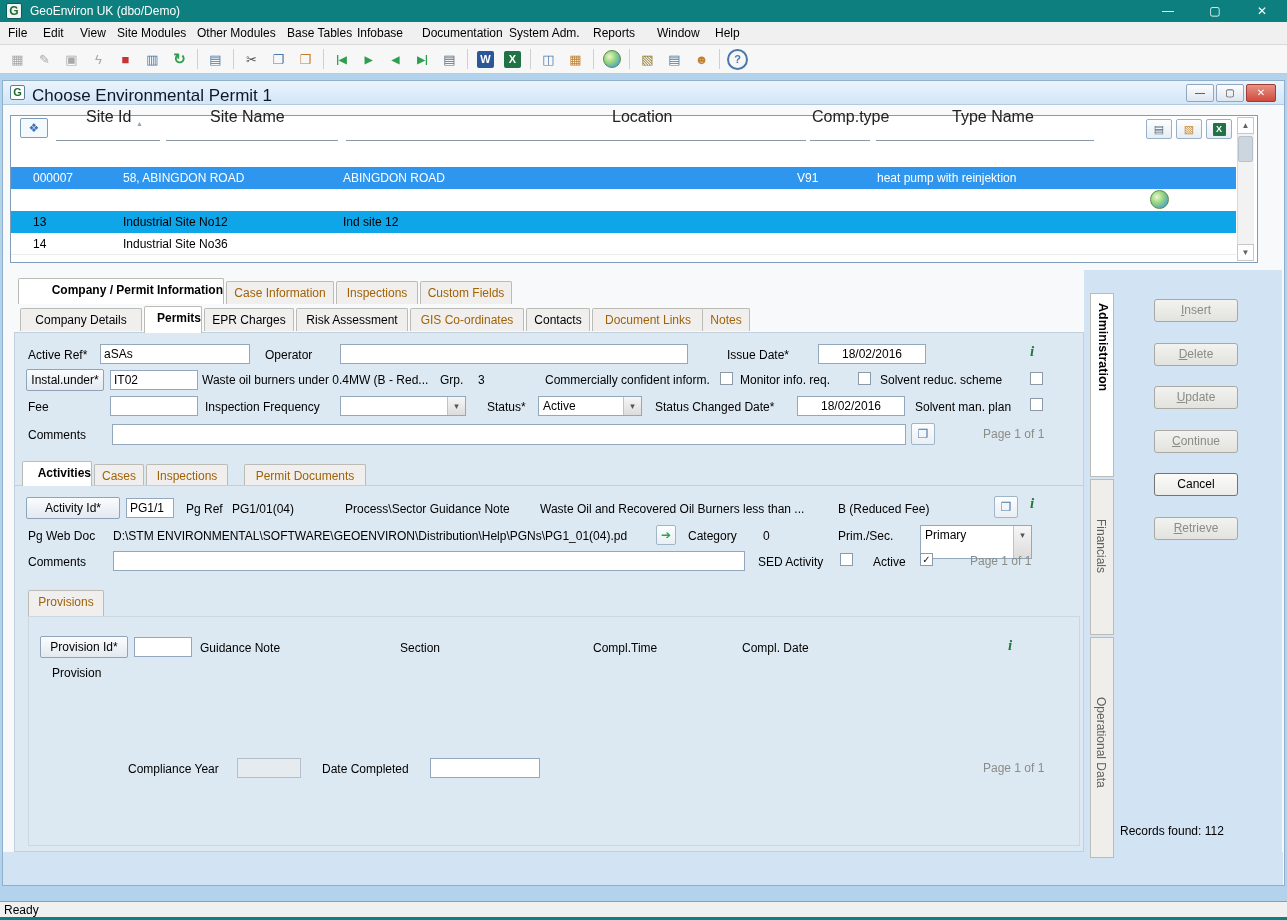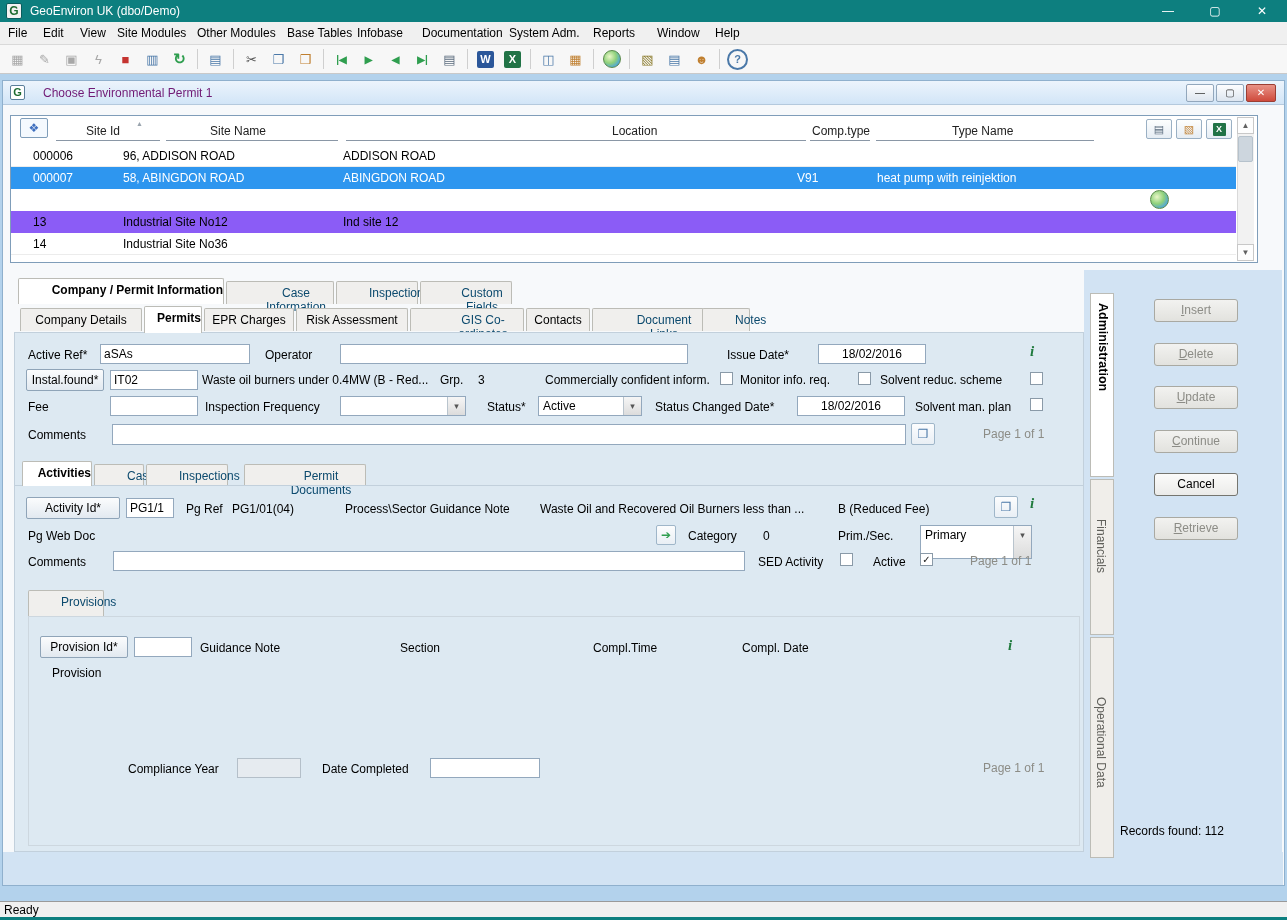--- a/index.html
+++ b/index.html
@@ -27,51 +27,51 @@
   .help{width:17px;height:17px;border:2px solid #4a78a8;border-radius:50%;color:#4a78a8;
         font-weight:bold;font-size:11px;display:flex;align-items:center;justify-content:center;}
   .globechip{width:16px;height:16px;border-radius:50%;border:1px solid #5a8a4a;
         background:radial-gradient(circle at 35% 35%,#eaf6c8,#8fd17a 45%,#4aa3df 78%);}
   
   .cw{left:2px;top:80px;width:1283px;height:806px;background:#f7f9fb;border:1px solid #8fb0cd;}
   .cwtitle{left:3px;top:81px;width:1281px;height:24px;
            background:linear-gradient(#ecf4fc,#d2e5f7);border-bottom:1px solid #b4c9dd;}
   .cwico{left:10px;top:85px;width:15px;height:15px;background:#fff;border:1px solid #5b7f9a;border-radius:2px;
          color:#1d6b2f;font-weight:bold;font-size:11px;line-height:13px;text-align:center;}
-  .cwtext{left:43px;top:86px;color:#701a75;font-size:12px;}
+  .cwtext{left:32px;top:86px;color:#0f172a;font-size:17px;}
   .cbtn{top:84px;height:18px;border:1px solid #92a7bc;border-radius:2px;
         background:linear-gradient(#fdfdfe,#dde6f0);color:#333;text-align:center;line-height:16px;font-size:10px;}
   .cbtn.close{background:linear-gradient(#e89287,#cf4a3c);border-color:#9b3e33;color:#fff;}
   .bluezone{background:#d2e3f3;}
   
   .gridframe{left:10px;top:115px;width:1248px;height:148px;background:#fff;border:1px solid #7f9db9;}
-  .ghlbl{top:124px;font-size:12px;color:#222;}
+  .ghlbl{top:108px;font-size:16px;color:#222;}
   .gline{top:140px;height:1px;background:#8a97a6;}
   .gsel{left:20px;top:118px;width:28px;height:20px;background:#f4f9fe;border:1px solid #7f9db9;border-radius:2px;
         color:#3f6fbf;font-size:12px;text-align:center;line-height:18px;}
   .sort{left:136px;top:120px;font-size:7px;color:#9aa4ae;}
   .ghbtn{top:119px;width:26px;height:20px;border:1px solid #9ab0c4;border-radius:2px;
          background:linear-gradient(#fdfefe,#e6edf4);display:flex;align-items:center;justify-content:center;font-size:11px;}
   .xsq{background:#217346;color:#fff;font-size:9px;font-weight:bold;width:13px;height:13px;
        display:flex;align-items:center;justify-content:center;border-radius:1px;}
   .grow{left:11px;width:1225px;height:22px;background:#fff;border-bottom:1px solid #ececec;}
   .grow.sel{background:#2e96ef;color:#fff;border-bottom:none;}
-  .grow.alt{background:#8b5cf6;border-bottom:none;}
+  .grow.alt{background:#0ea5e9;border-bottom:none;}
   .gcell{top:0;padding-top:4px;font-size:12px;white-space:nowrap;}
   .globe{left:1150px;top:190px;width:19px;height:19px;border-radius:50%;border:1px solid #5a8a4a;
          background:radial-gradient(circle at 35% 35%,#eaf6c8,#8fd17a 45%,#4aa3df 78%);}
   .sb-track{left:1237px;top:117px;width:17px;height:144px;background:#f2f2f2;border-left:1px solid #d9d9d9;}
   .sb-btn{left:1237px;width:17px;height:17px;background:#fdfdfd;border:1px solid #c8c8c8;
           color:#606060;font-size:8px;text-align:center;line-height:15px;}
   .sb-thumb{left:1238px;top:136px;width:15px;height:26px;background:#cdd6de;border:1px solid #b6c2cc;border-radius:2px;}
   
   .tab{height:23px;background:#f0efed;border:1px solid #bcbcb6;border-bottom:none;border-radius:2px 2px 0 0;
        text-align:center;padding-top:4px;font-size:12px;}
   .tab.on{background:#fff;font-weight:bold;z-index:5;text-align:right;}
-  .tab.dis{color:#0c4a6e;padding-left:32px;}
+  .tab.dis{color:#a16207;}
   
   .panel{left:14px;top:332px;width:1070px;height:520px;background:#dde9f2;border:1px solid #c2d0dc;}
   .lbl{font-size:12px;white-space:nowrap;}
   .inp{border:1px solid #93a8bd;background:#fff;font-family:"Liberation Sans",sans-serif;
        font-size:12px;padding:1px 3px;box-sizing:border-box;}
   .cen{text-align:center;}
   .inp.off{background:#e6ebf0;border-color:#b4bfc9;}
   .btn3d{background:linear-gradient(#fbfcfd,#e2e9f0);border:1px solid #8fa4b8;border-radius:2px;
          font-size:12px;text-align:center;padding-top:3px;}
   .dd{background:#fff;border:1px solid #93a8bd;font-size:12px;}
@@ -192,25 +192,20 @@
   <div class="a gline" style="left:166px;width:172px"></div>
   <div class="a gline" style="left:346px;width:460px"></div>
   <div class="a gline" style="left:810px;width:60px"></div>
   <div class="a gline" style="left:876px;width:218px"></div>
   <div class="a ghbtn" style="left:1146px;color:#5a6b7d">▤</div>
   <div class="a ghbtn" style="left:1176px;color:#c07f2f">▧</div>
   <div class="a ghbtn" style="left:1206px">
       <span class="xsq">X</span>
     </div>
 
-  <div class="a grow" style="top:145px">
-    <span class="a gcell" style="left:22px">000006</span>
-    <span class="a gcell" style="left:112px">96, ADDISON ROAD</span>
-    <span class="a gcell" style="left:332px">ADDISON ROAD</span>
-  </div>
   <div class="a grow sel" style="top:167px">
     <span class="a gcell" style="left:22px">000007</span>
     <span class="a gcell" style="left:112px">58, ABINGDON ROAD</span>
     <span class="a gcell" style="left:332px">ABINGDON ROAD</span>
     <span class="a gcell" style="left:786px">V91</span>
     <span class="a gcell" style="left:866px">heat pump with reinjektion</span>
   </div>
   <div class="a globe"></div>
   <div class="a grow alt" style="top:211px">
     <span class="a gcell" style="left:22px">13</span>
@@ -244,21 +239,21 @@
   <div class="a panel"></div>
 
   <span class="a lbl" style="left:28px;top:348px">Active Ref*</span>
   <input class="a inp" style="left: 100px; top: 344px; width: 150px; height: 20px;" value="aSAs">
   <span class="a lbl" style="left:265px;top:348px">Operator</span>
   <input class="a inp" style="left: 340px; top: 344px; width: 348px; height: 20px;" value="">
   <span class="a lbl" style="left:727px;top:348px">Issue Date*</span>
   <input class="a inp cen" style="left: 818px; top: 344px; width: 108px; height: 20px;" value="18/02/2016">
   <span class="a info" style="left:1030px;top:343px">i</span>
 
-  <div class="a btn3d" style="left:26px;top:369px;width:78px;height:22px">Instal.found*</div>
+  <div class="a btn3d" style="left:26px;top:369px;width:78px;height:22px">Instal.under*</div>
   <input class="a inp" style="left: 100px; top: 370px; width: 88px; height: 20px; margin-left: 10px;" value="IT02">
   <span class="a lbl" style="left:202px;top:373px">Waste oil burners under 0.4MW (B - Red...</span>
   <span class="a lbl" style="left:440px;top:373px">Grp.</span>
   <span class="a lbl" style="left:478px;top:373px">3</span>
   <span class="a lbl" style="left:545px;top:373px">Commercially confident inform.</span>
   <span class="a cb" style="left:720px;top:372px"></span>
   <span class="a lbl" style="left:740px;top:373px">Monitor info. req.</span>
   <span class="a cb" style="left:858px;top:372px"></span>
   <span class="a lbl" style="left:880px;top:373px">Solvent reduc. scheme</span>
   <span class="a cb" style="left:1030px;top:372px"></span>
@@ -295,20 +290,21 @@
   <input class="a inp" style="left: 126px; top: 498px; width: 48px; height: 20px;" value="PG1/1">
   <span class="a lbl" style="left:186px;top:502px">Pg Ref</span>
   <span class="a lbl" style="left:232px;top:502px">PG1/01(04)</span>
   <span class="a lbl" style="left:345px;top:502px">Process\Sector Guidance Note</span>
   <span class="a lbl" style="left:540px;top:502px">Waste Oil and Recovered Oil Burners less than ...</span>
   <span class="a lbl" style="left:838px;top:502px">B (Reduced Fee)</span>
   <div class="a ico-btn" style="left:994px;top:496px;width:24px;height:22px">❐</div>
   <span class="a info" style="left:1030px;top:495px">i</span>
 
   <span class="a lbl" style="left:28px;top:529px">Pg Web Doc</span>
+  <span class="a lbl" style="left:113px;top:529px">D:\STM ENVIRONMENTAL\SOFTWARE\GEOENVIRON\Distribution\Help\PGNs\PG1_01(04).pd</span>
   <div class="a ico-btn" style="left:656px;top:525px;width:20px;height:20px;color:#2f9e4f">➔</div>
   <span class="a lbl" style="left:688px;top:529px">Category</span>
   <span class="a lbl" style="left:763px;top:529px">0</span>
   <span class="a lbl" style="left:838px;top:529px">Prim./Sec.</span>
   <div class="a dd" style="left:920px;top:525px;width:112px;height:34px">
     <span class="ddtxt">Primary</span>
     <span class="dda">▾</span>
   </div>
 
   <span class="a lbl" style="left:28px;top:555px">Comments</span>

